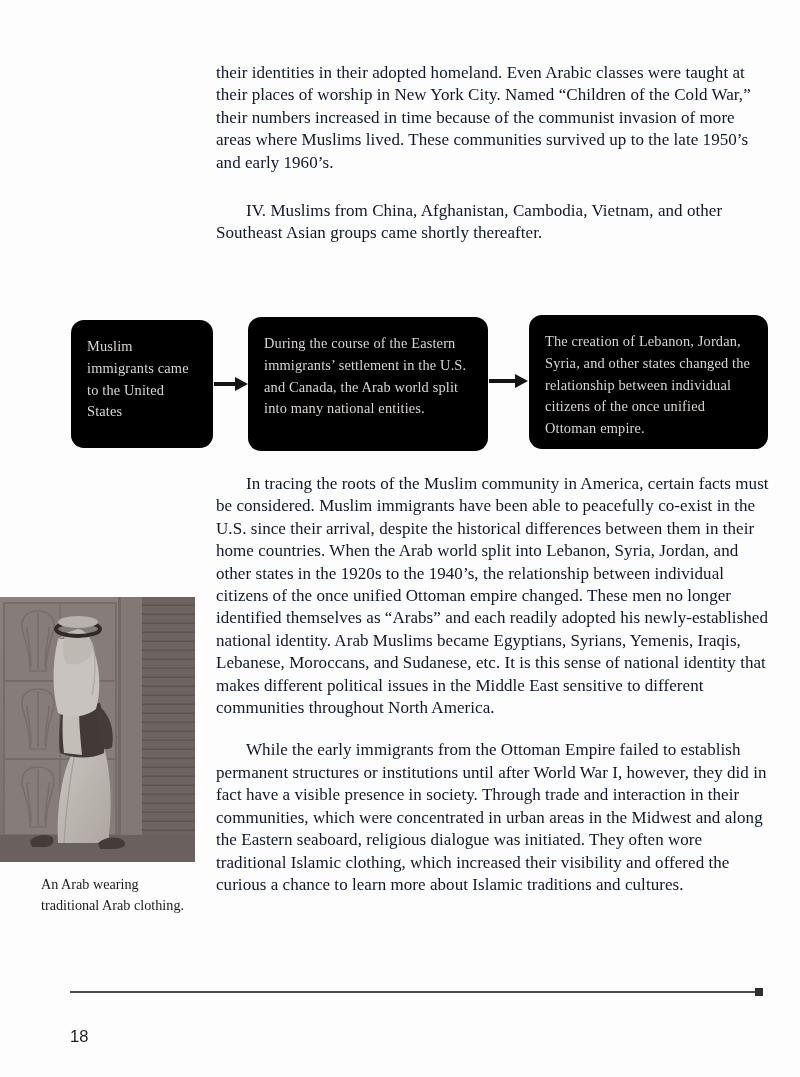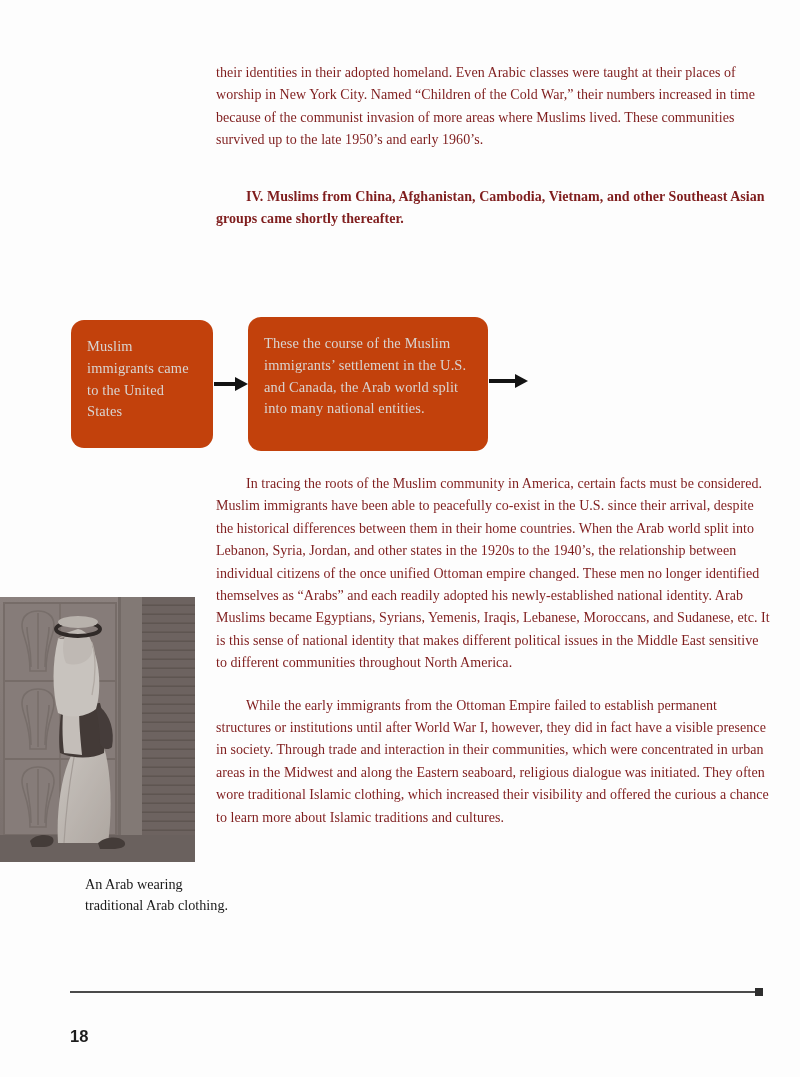--- a/index.html
+++ b/index.html
@@ -25,47 +25,46 @@
   }
 
   
   .text-col {
     position: absolute;
     left: 216px;
     width: 556px;
   }
   p.para {
     margin: 0;
-    font-size: 14px;
+    font-size: 17px;
     line-height: 22.4px;
     text-align: left;
-    color: #7f1d1d;
+    color: #0f172a;
     letter-spacing: 0.05px;
   }
   p.para.indent {
     text-indent: 30px;
   }
   p.bold {
-    font-weight: bold;
-    margin-top: 8px;
+    font-weight: normal;
   }
   .spacer-sm { height: 20px; }
   .spacer-md { height: 26px; }
 
   
   #flow {
     position: absolute;
     left: 0;
     top: 312px;
     width: 800px;
     height: 150px;
   }
   .flow-box {
     position: absolute;
-    background: #c2410c;
+    background: #000000;
     border-radius: 13px;
     color: #d9d4d1;
     font-family: "Liberation Serif", "DejaVu Serif", serif;
     font-size: 14.4px;
     line-height: 21.8px;
     box-sizing: border-box;
     padding: 16px 15px 14px 16px;
     letter-spacing: 0.15px;
   }
   #box1 {
@@ -137,21 +136,20 @@
   #photo svg { display: block; }
 
   #caption {
     position: absolute;
     left: 41px;
     top: 874px;
     width: 150px;
     font-size: 14.2px;
     line-height: 20.5px;
     color: #1a1a1a;
-    margin-left: 44px;
   }
 
   
   #footer-rule {
     position: absolute;
     left: 70px;
     top: 991px;
     width: 690px;
     height: 2px;
     background: #4b4b4b;
@@ -163,21 +161,21 @@
     width: 8px;
     height: 8px;
     background: #2e2e2e;
   }
   #page-number {
     position: absolute;
     left: 70px;
     top: 1027px;
     font-family: "Liberation Sans", "DejaVu Sans", sans-serif;
     font-size: 16.5px;
-    font-weight: bold;
+    font-weight: normal;
     color: #1d1d1d;
   }
 </style>
 </head>
 <body>
 
 <div id="page">
 
   <div class="text-col" style="top: 62px;">
     <p class="para">their identities in their adopted homeland. Even Arabic classes were taught at their places of worship in New York City. Named “Children of the Cold War,” their numbers increased in time because of the communist invasion of more areas where Muslims lived. These communities survived up to the late 1950’s and early 1960’s.</p>
@@ -191,28 +189,31 @@
     <div class="flow-box" id="box1">
       <span>Muslim immigrants came to the United States</span>
     </div>
 
     <div class="arrow" id="arrow1">
       <div class="shaft"></div>
       <div class="head"></div>
     </div>
 
     <div class="flow-box" id="box2">
-      <span>These the course of the Muslim immigrants’ settlement in the U.S. and Canada, the Arab world split into many national entities.</span>
+      <span>During the course of the Eastern immigrants’ settlement in the U.S. and Canada, the Arab world split into many national entities.</span>
     </div>
 
     <div class="arrow" id="arrow2">
       <div class="shaft"></div>
       <div class="head"></div>
     </div>
 
+    <div class="flow-box" id="box3">
+      <span>The creation of Lebanon, Jordan, Syria, and other states changed the relationship between individual citizens of the once unified Ottoman empire.</span>
+    </div>
 
   </div>
 
   <div class="text-col" style="top: 473px;">
     <p class="para indent">In tracing the roots of the Muslim community in America, certain facts must be considered.  Muslim immigrants have been able to peacefully co-exist in the U.S. since their arrival, despite the historical differences between them in their home countries.  When the Arab world split into Lebanon, Syria, Jordan, and other states in the 1920s to the 1940’s, the relationship between individual citizens of the once unified Ottoman empire changed.  These men no longer identified themselves as “Arabs” and each readily adopted his newly-established national identity. Arab Muslims became Egyptians, Syrians, Yemenis, Iraqis, Lebanese, Moroccans, and Sudanese, etc. It is this sense of national identity that makes different political issues in the Middle East sensitive to different communities throughout North America.</p>
     <div class="spacer-sm"></div>
     <p class="para indent">While the early immigrants from the Ottoman Empire failed to establish permanent structures or institutions until after World War I, however, they did in fact have a visible presence in society.  Through trade and interaction in their communities, which were concentrated in urban areas in the Midwest and along the Eastern seaboard, religious dialogue was initiated.  They often wore traditional Islamic clothing, which increased their visibility and offered the curious a chance to learn more about Islamic traditions and cultures.</p>
   </div>
 
 

